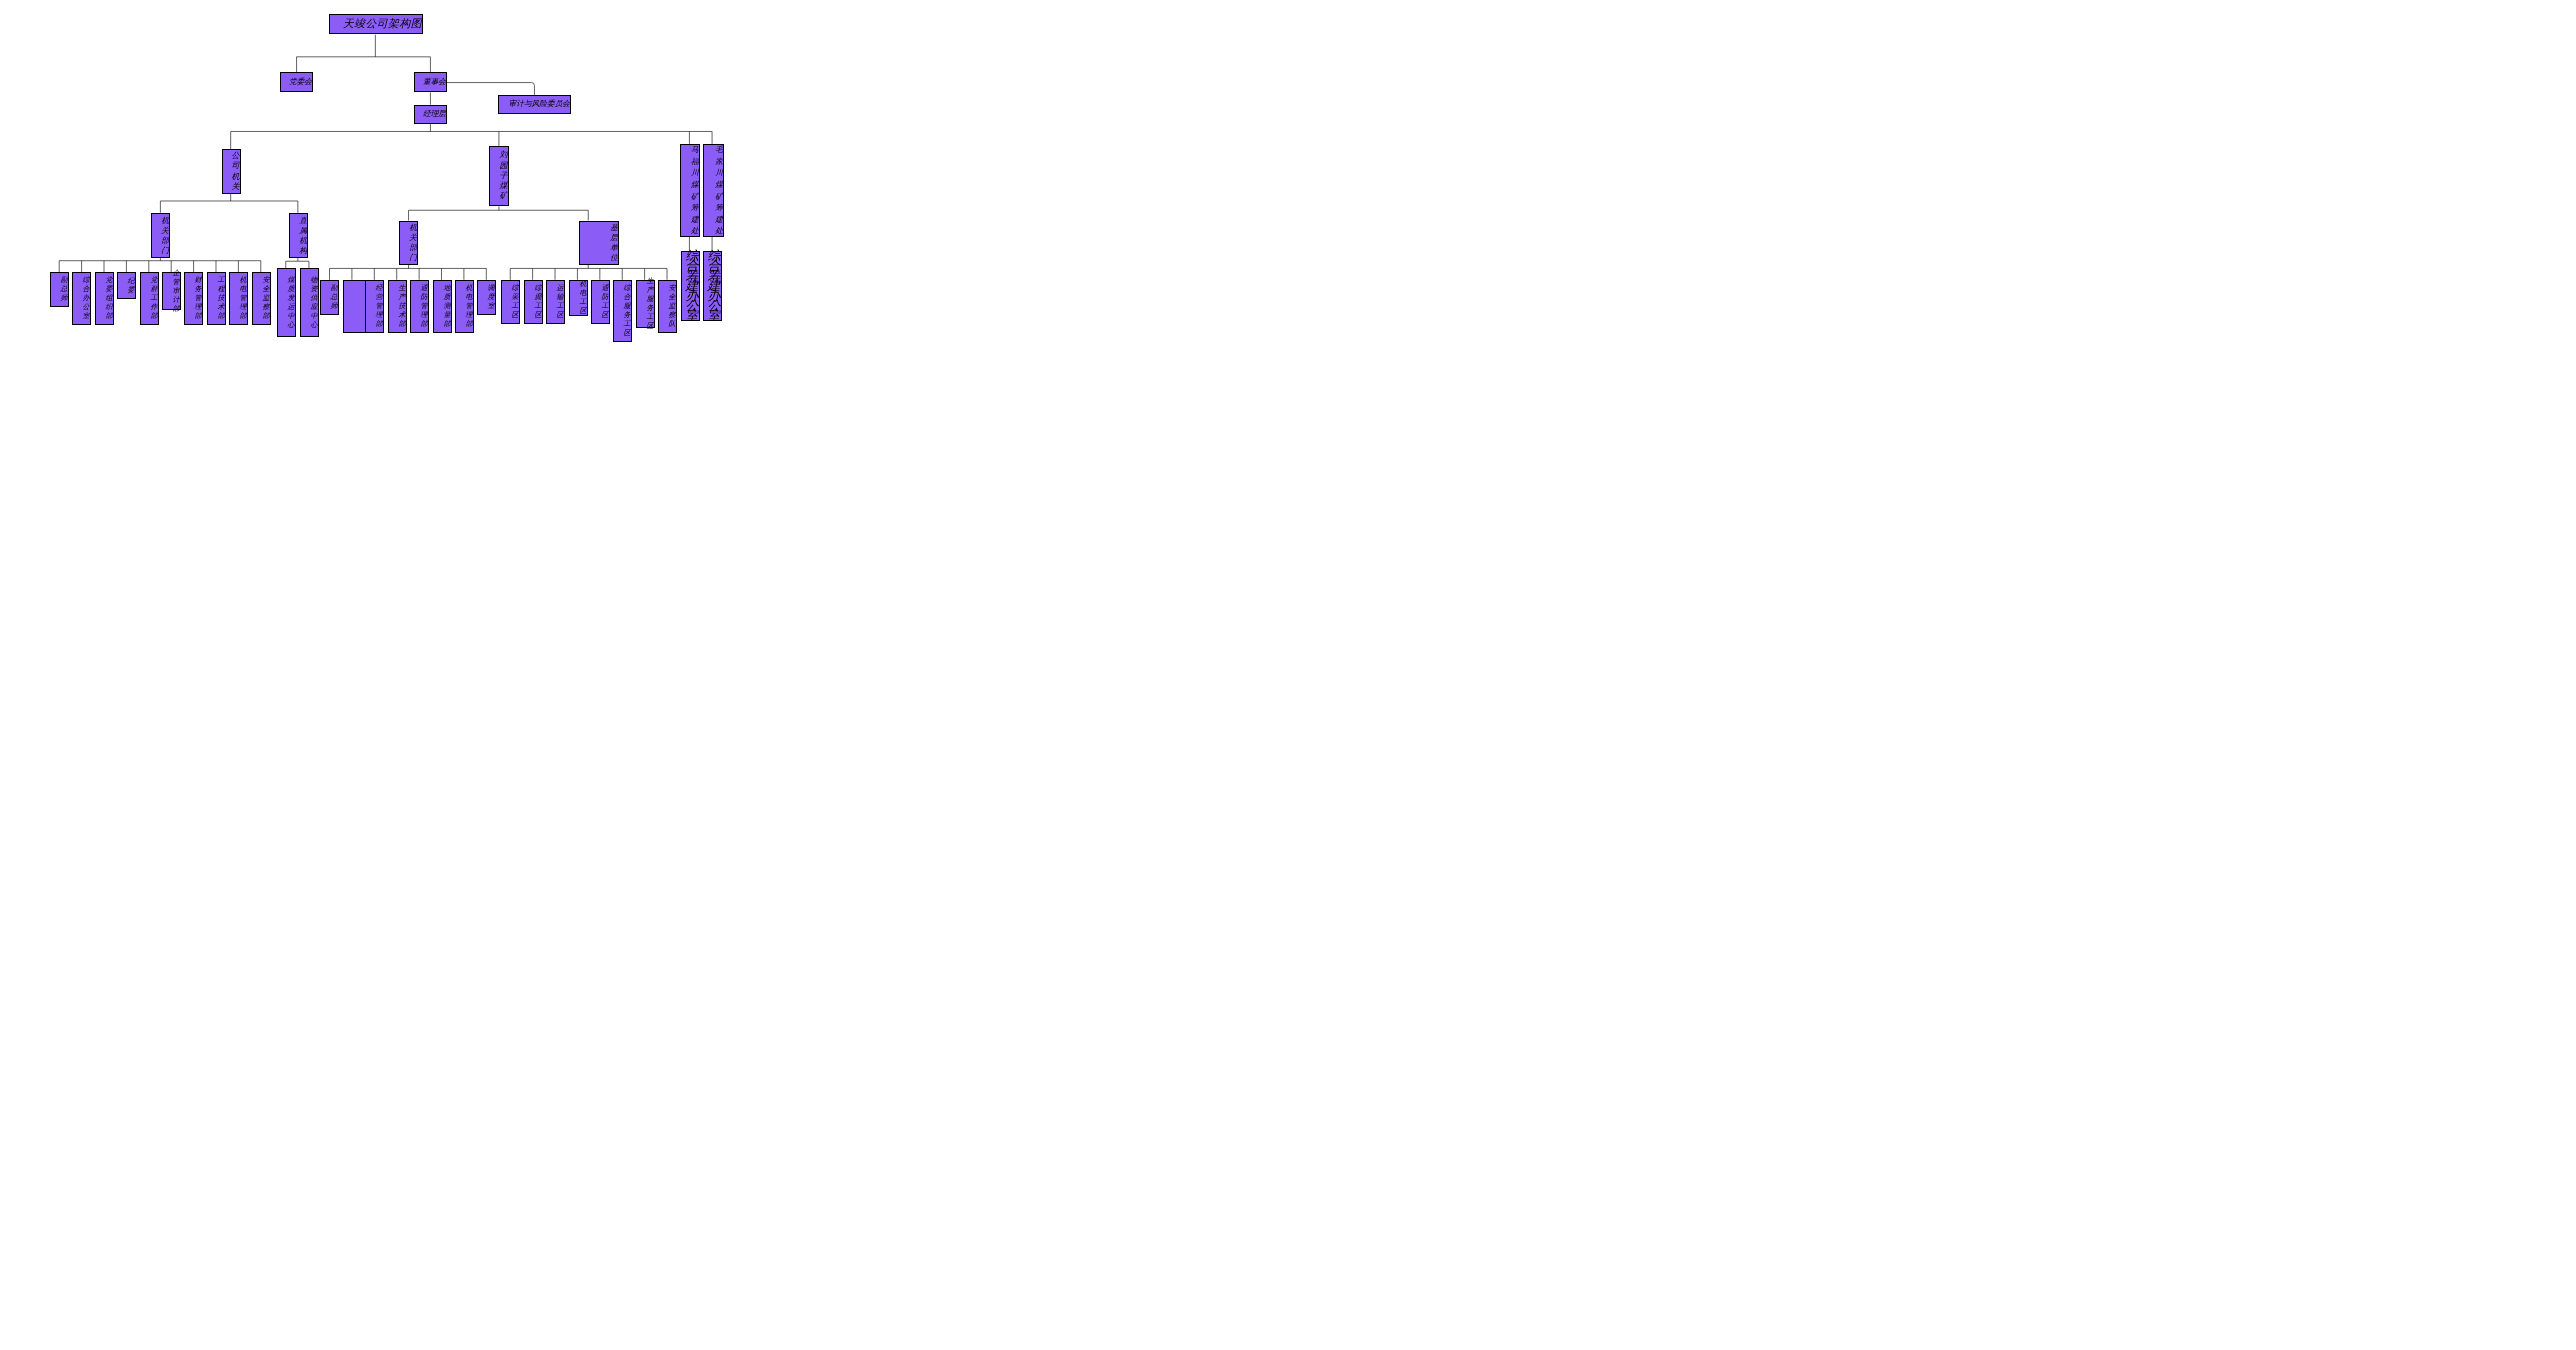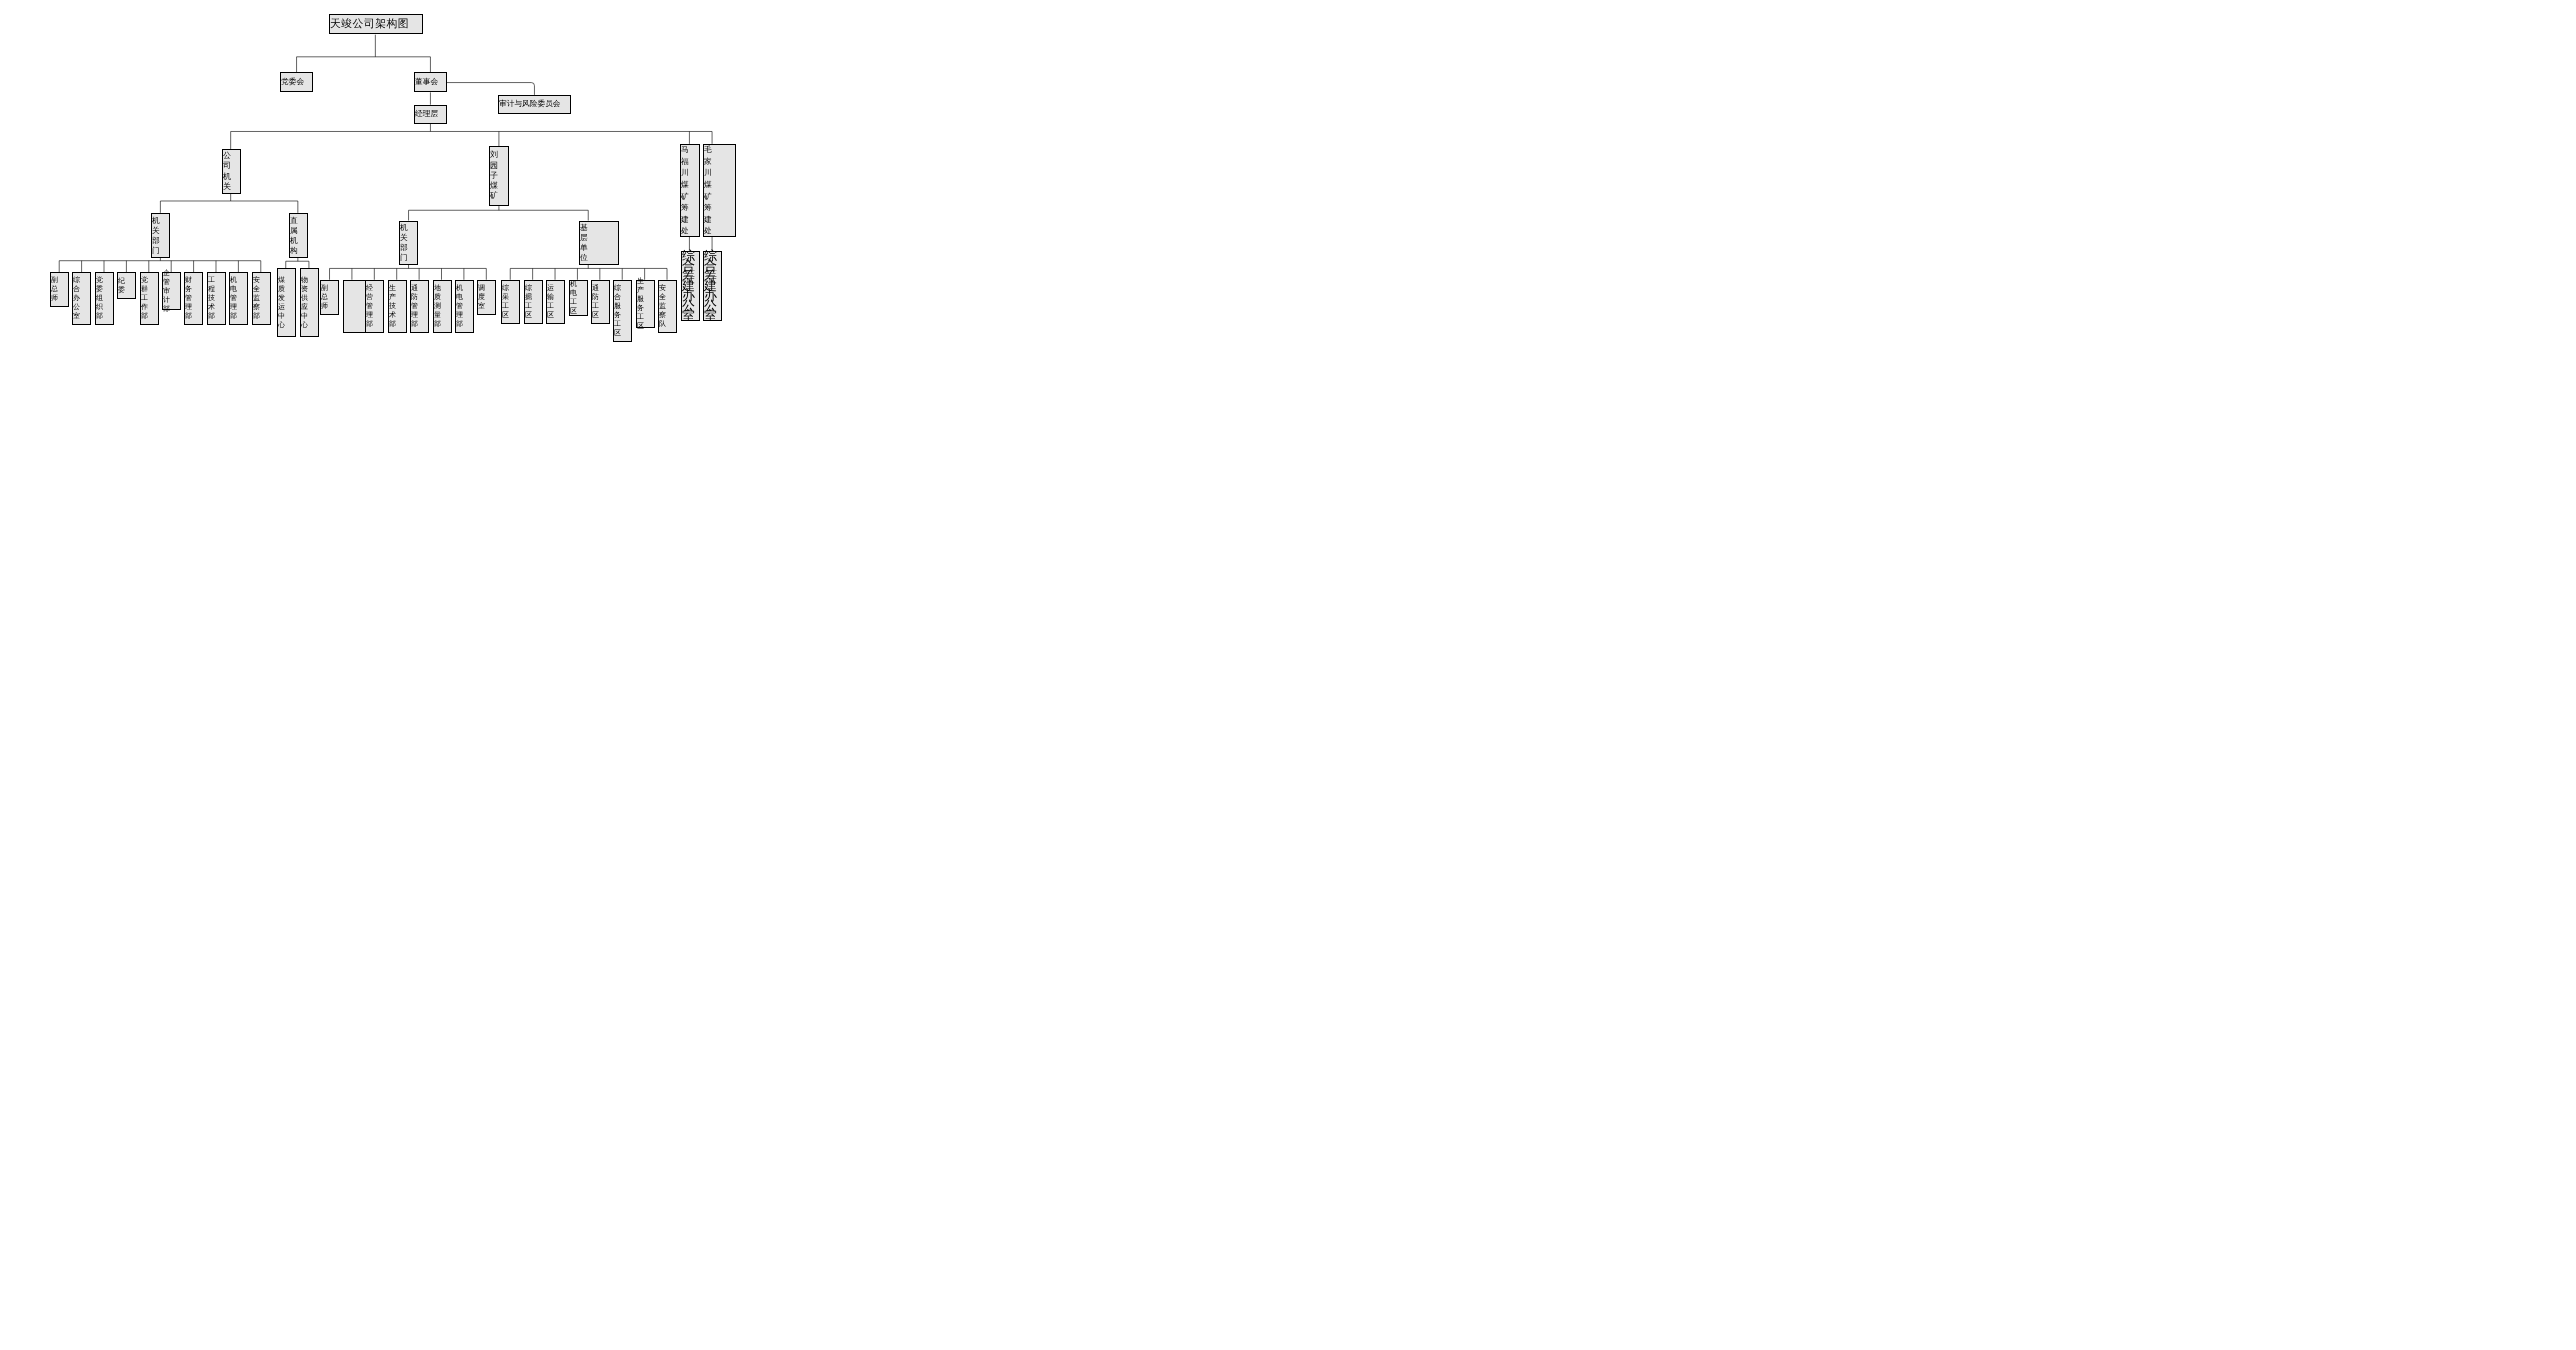--- a/index.html
+++ b/index.html
@@ -9,25 +9,26 @@
     background:#ffffff;
     font-family:"DejaVu Sans","Liberation Sans",sans-serif;
     color:#000;
     overflow:hidden;
   }
   svg.wires{position:absolute;left:0;top:0;width:100%;height:100%;}
   .n{
     position:absolute;
     box-sizing:border-box;
     border:0.8px solid #000;
-    background:#e5e5e5;
+    background:#8b5cf6;
     display:flex;
     align-items:center;
-    justify-content:flex-start;
+    justify-content:flex-end;
     text-align:center;
+    font-style:italic;
   }
   .hz{font-size:7.7px;line-height:1.1;white-space:nowrap;}
   .ttl{border-width:1px;font-size:10.8px;letter-spacing:0.5px;}
   .v .t{width:1em;word-break:break-all;white-space:normal;display:block;}
   .lvl2{font-size:8px;line-height:10.3px;}       
   .lvl2b{font-size:7.7px;line-height:11.6px;}      
   .grp{font-size:7.7px;line-height:10px;}        
   .leaf{width:18.5px;font-size:7px;line-height:9px;}
   .office{font-size:13px;line-height:10px;}
 </style>
@@ -75,21 +76,21 @@
 
   <div class="n v lvl2" style="left:222px;top:149px;width:18.5px;height:45px;">
     <span class="t">公司机关</span>
   </div>
   <div class="n v lvl2" style="left:489px;top:146px;width:19.6px;height:60px;">
     <span class="t">刘园子煤矿</span>
   </div>
   <div class="n v lvl2b" style="left:680px;top:144px;width:19.6px;height:93px;">
     <span class="t">马福川煤矿筹建处</span>
   </div>
-  <div class="n v lvl2b" style="left:703px;top:144px;width:33px;height:93px;">
+  <div class="n v lvl2b" style="left:703px;top:144px;width:21px;height:93px;">
     <span class="t">毛家川煤矿筹建处</span>
   </div>
 
   <div class="n v grp" style="left:151px;top:213px;width:19px;height:45px;">
     <span class="t">机关部门</span>
   </div>
   <div class="n v grp" style="left:289px;top:213px;width:19px;height:45px;">
     <span class="t">直属机构</span>
   </div>
   <div class="n v grp" style="left:399px;top:221px;width:19px;height:44px;">

